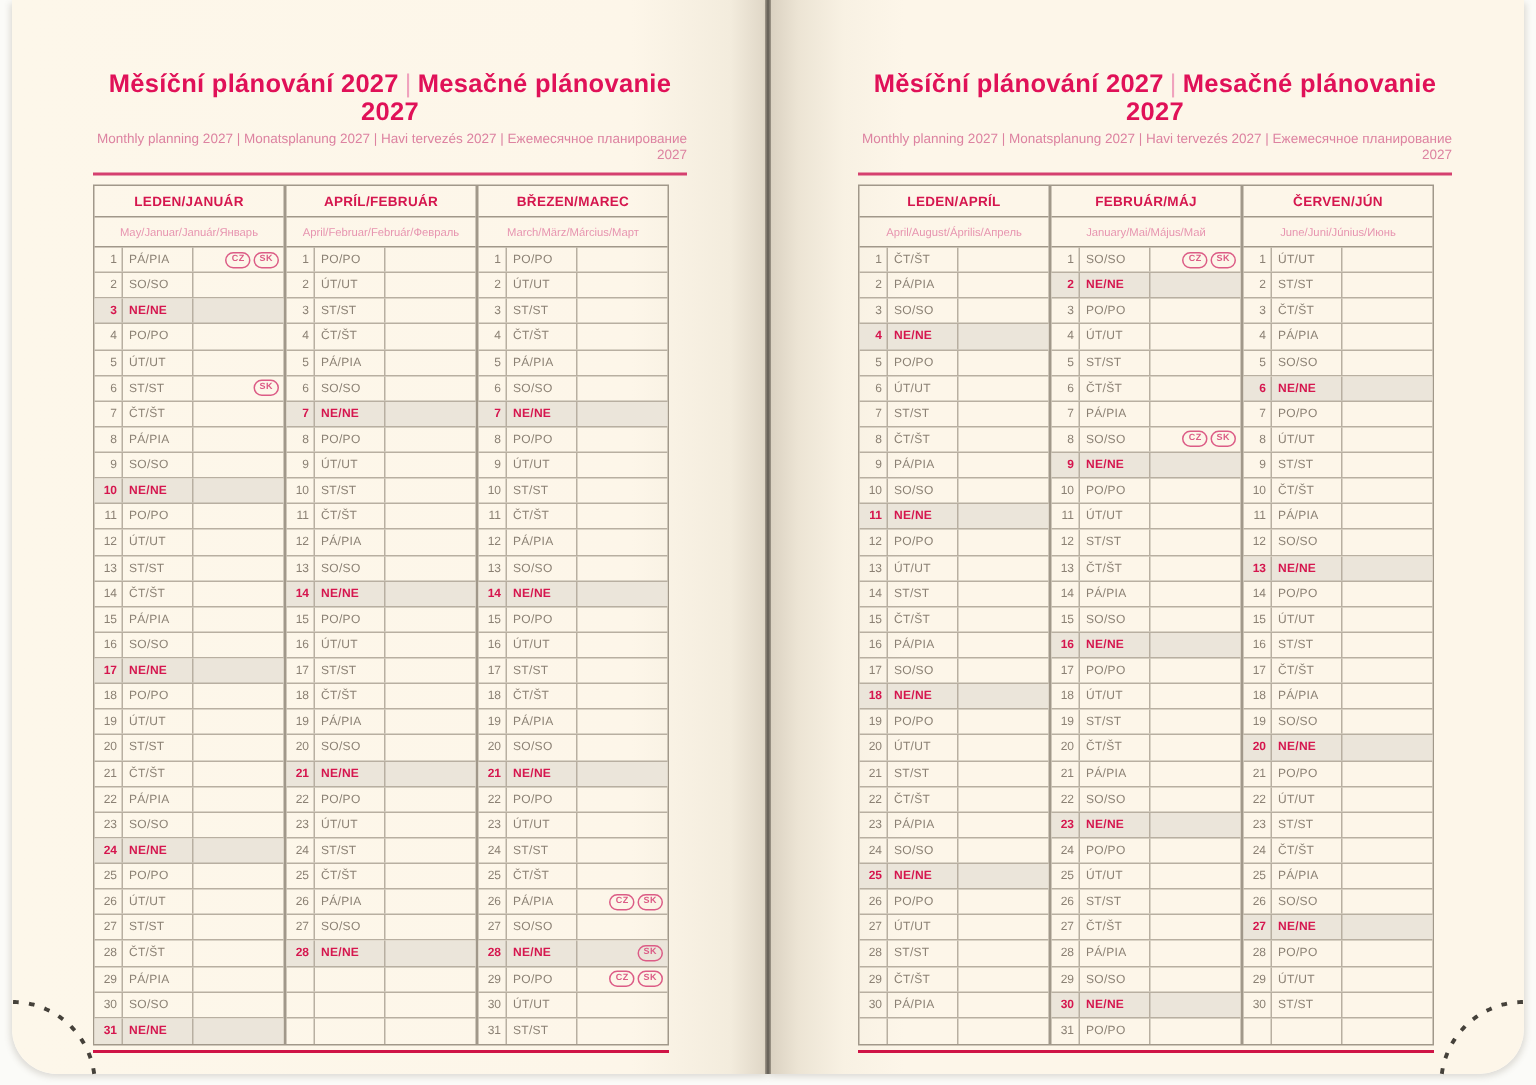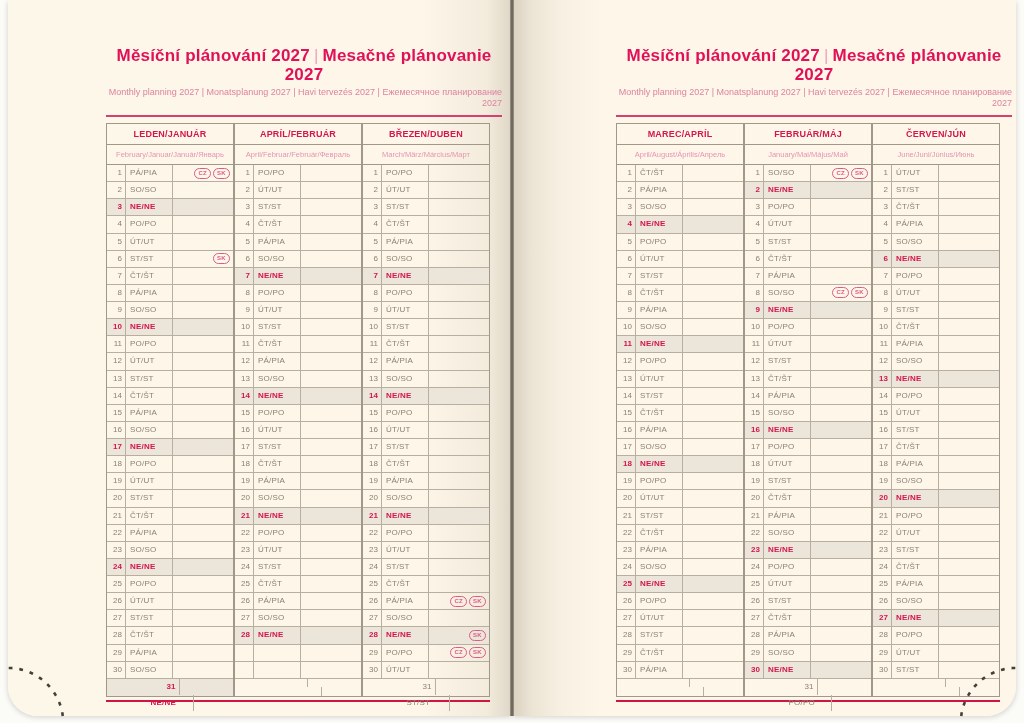--- a/index.html
+++ b/index.html
@@ -1,39 +1,39 @@
 <!DOCTYPE html>
 <html><head>
 <meta charset="utf-8">
 <style>
   * { margin:0; padding:0; box-sizing:border-box; }
   html,body { width:1024px; height:723px; overflow:hidden; }
   body { background:#fbfbf8; font-family:"Liberation Sans", sans-serif; position:relative; }
 
-  .page { position:absolute; top:0; height:716px; width:504px;padding-left:44px; }
+  .page { position:absolute; top:0; height:716px; width:504px; }
   .page-left  { left:8px;  background:linear-gradient(to right,#fdf7ea 0%,#fdf6e9 82%,#f3ecdd 95%,#ded5c5 100%); border-radius:0 0 0 30px; box-shadow:-1px 2px 4px rgba(90,80,60,.18); }
   .page-right { left:512px; background:linear-gradient(to right,#d9d0c0 0%,#ece4d4 4%,#f8f1e3 10%,#fdf6e9 18%,#fdf6e9 100%); border-radius:0 0 30px 0; box-shadow:1px 2px 4px rgba(90,80,60,.18); }
   .gutter-line { position:absolute; left:510px; top:0; width:4px; height:716px; background:linear-gradient(to right,#978f82,#514c44 45%,#514c44 55%,#978f82); opacity:.85; }
 
   .content { margin-top:46px; }
   .page-left  .content { margin-left:54px; width:396px; }
   .page-right .content { margin-left:60px; width:396px; }
 
   .title-line { text-align:center; font-size:17px; font-weight:bold; color:#e01158; letter-spacing:.2px; line-height:19px; }
   .title-div { color:#f0a2bd; font-weight:normal; padding:0 4px; }
   .subtitle { text-align:right; font-size:9px; color:#dd83a1; margin-top:3px; line-height:11px; }
   .hrule { height:2px; background:#d5406f; margin-top:6px; }
 
   .tables { display:flex; gap:0; margin-top:6px; }
   .month { width:128px; }
   .mtable { border:1px solid #a1988a; background:transparent; }
   .mname { height:21px; line-height:21px; text-align:center; font-size:9px; font-weight:bold; color:#d5164e; border-bottom:1px solid #a1988a; letter-spacing:.2px; }
   .msub  { height:20px; line-height:20px; text-align:center; font-size:7.5px; color:#e795b0; border-bottom:1px solid #a1988a; }
   .row { display:flex; height:17.13px; border-bottom:1px solid #b8afa1; font-size:8px; color:#8b8174; align-items:center; }
-  .row:last-child { border-bottom:none;flex-direction:column; }
+  .row:last-child { border-bottom:none; }
   .cell-num { width:19px; border-right:1px solid #b8afa1; text-align:right; padding-right:3px; height:100%; line-height:16px; }
   .cell-day { width:47px; border-right:1px solid #b8afa1; padding-left:4px; height:100%; line-height:16px; letter-spacing:.2px; }
   .cell-notes { flex:1; height:100%; display:flex; align-items:center; justify-content:flex-end; gap:2px; padding-right:3px; }
   .row.sun { background:#ebe5da; }
   .row.sun .cell-num, .row.sun .cell-day { color:#d5164e; font-weight:bold; }
   .badge { display:inline-block; border:1px solid #dc5c86; color:#dc5c86; font-size:6px; font-weight:bold; line-height:7px; padding:1px 3px; border-radius:8px; letter-spacing:.3px; }
   .month-underline { height:2px; background:#cf1446; margin-top:3px; }
 
   .corner-svg { position:absolute; left:0; top:0; width:1024px; height:723px; pointer-events:none; }
 </style>
@@ -42,21 +42,21 @@
 
 <div class="page page-left">
   <div class="content">
     <div class="title-line"><span>Měsíční plánování 2027</span><span class="title-div">|</span><span>Mesačné plánovanie 2027</span></div>
     <div class="subtitle">Monthly planning 2027 | Monatsplanung 2027 | Havi tervezés 2027 | Ежемесячное планирование 2027</div>
     <div class="hrule"></div>
     <div class="tables" id="tables-left">
         <div class="month">
           <div class="mtable">
             <div class="mname">LEDEN/JANUÁR</div>
-            <div class="msub">February/Januar/Január/Январь</div>
+            <div class="msub">May/Januar/Január/Январь</div>
             <div class="row">
               <span class="cell-num">1</span>
               <span class="cell-day">PÁ/PIA</span>
               <span class="cell-notes">
                 <span class="badge">CZ</span>
                 <span class="badge">SK</span>
               </span>
             </div>
             <div class="row">
               <span class="cell-num">2</span>
@@ -370,21 +370,21 @@
             <div class="row">
               <span class="cell-num"></span>
               <span class="cell-day"></span>
               <span class="cell-notes"></span>
             </div>
           </div>
           <div class="month-underline"></div>
         </div>
         <div class="month">
           <div class="mtable">
-            <div class="mname">BŘEZEN/DUBEN</div>
+            <div class="mname">BŘEZEN/MAREC</div>
             <div class="msub">March/März/Március/Март</div>
             <div class="row">
               <span class="cell-num">1</span>
               <span class="cell-day">PO/PO</span>
               <span class="cell-notes"></span>
             </div>
             <div class="row">
               <span class="cell-num">2</span>
               <span class="cell-day">ÚT/UT</span>
               <span class="cell-notes"></span>
@@ -550,21 +550,21 @@
 </div>
 
 <div class="page page-right">
   <div class="content">
     <div class="title-line"><span>Měsíční plánování 2027</span><span class="title-div">|</span><span>Mesačné plánovanie 2027</span></div>
     <div class="subtitle">Monthly planning 2027 | Monatsplanung 2027 | Havi tervezés 2027 | Ежемесячное планирование 2027</div>
     <div class="hrule"></div>
     <div class="tables" id="tables-right">
         <div class="month">
           <div class="mtable">
-            <div class="mname">MAREC/APRÍL</div>
+            <div class="mname">LEDEN/APRÍL</div>
             <div class="msub">April/August/Április/Апрель</div>
             <div class="row">
               <span class="cell-num">1</span>
               <span class="cell-day">ČT/ŠT</span>
               <span class="cell-notes"></span>
             </div>
             <div class="row">
               <span class="cell-num">2</span>
               <span class="cell-day">PÁ/PIA</span>
               <span class="cell-notes"></span>

